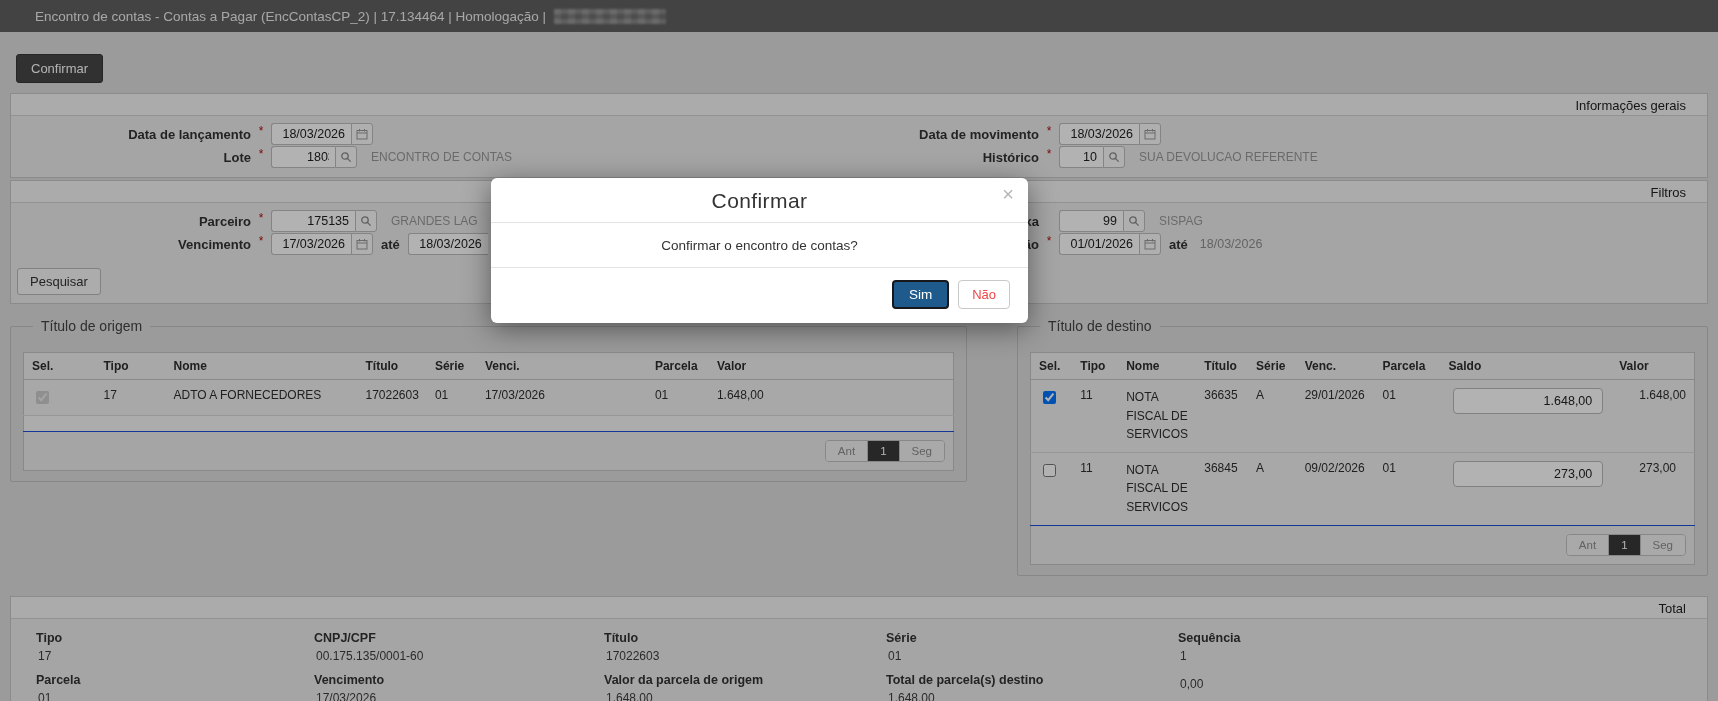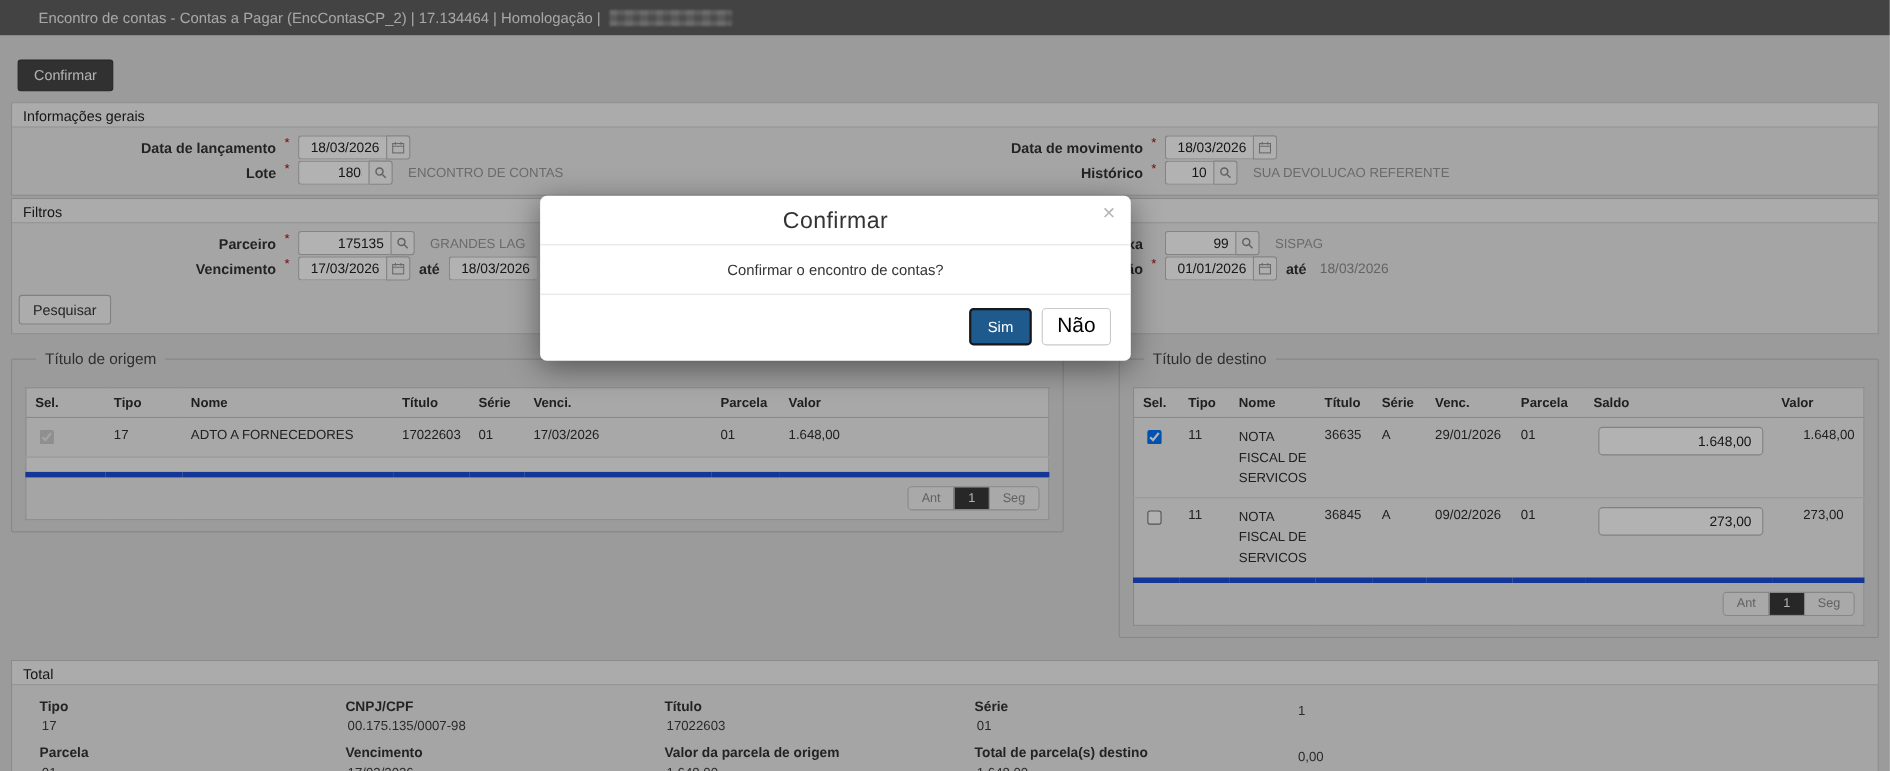--- a/index.html
+++ b/index.html
@@ -16,22 +16,22 @@
       repeating-linear-gradient(0deg, rgba(255,255,255,.10) 0 5px, rgba(0,0,0,.10) 5px 10px),
       repeating-linear-gradient(90deg, #8e8e8e 0 7px, #7a7a7a 7px 14px);
     filter:blur(1.1px); }
   
   .toolbar { padding:22px 0 10px 16px; }
   .btn-dark { background:#474747; color:#fff; border:1px solid #373737; border-radius:3px;
     padding:6px 14px; font-size:13px; cursor:pointer; }
   
   .panel { margin:0 10px; background:#ededed; border:1px solid #c7c7c7; }
   .panel + .panel { margin-top:2px; }
-  .panel-header { padding:4px 10px; height:22px; font-size:13px; color:#222; background:#f5f5f5;
-    border-bottom:1px solid #d2d2d2; }
+  .panel-header { padding:4px 21px; height:22px; font-size:13px; color:#222; background:#f5f5f5;
+    border-bottom:1px solid #d2d2d2;text-align:right; }
   .panel-body { padding:6px 0 8px; }
   .form-grid { display:grid; grid-template-columns:1fr 1fr; }
   .field-row { display:flex; align-items:center; height:22px; margin:1px 0; }
   .flabel { font-weight:bold; font-size:13px; color:#333; text-align:right; }
   .fl-left { width:240px;text-align:right; } .fl-right { width:180px; }
   .req-slot { width:20px; text-align:center; align-self:flex-start; line-height:14px; }
   .req { color:#b01212; font-size:12px; }
   .input-group { display:flex; height:22px; }
   .tinput { height:22px; border:1px solid #bdbdbd; border-right:none; border-radius:3px 0 0 3px;
     background:#fff; color:#222; font-size:12.5px; font-family:"Liberation Sans",sans-serif;
@@ -50,21 +50,21 @@
   fieldset { border:1px solid #c2c2c2; border-radius:2px; margin:0; padding:2px 12px 0; }
   fieldset legend { padding:0 8px; margin-left:10px; color:#444; font-size:14px; }
   .fs-origem { width:957px; } .fs-destino { flex:1; }
   table.grid { width:100%; border-collapse:collapse; margin:16px 0 10px; background:#f1f1f1;
     border:1px solid #c5c5c5; font-size:12px; color:#2e2e2e; }
   table.grid th { font-weight:bold; text-align:left; padding:6px 8px; border-bottom:1px solid #c5c5c5;
     background:#f1f1f1; white-space:nowrap; }
   table.grid td { padding:8px 8px 8px; vertical-align:top; }
   tr.data-row { border-bottom:1px solid #d9d9d9; }
   tr.empty-row td { height:16px; background:#f7f7f7; padding:0; }
-  .pager-row td { border-top:5px solid #1d4ed8; background:#ececec; padding:5px 14px; }
+  .pager-row td { border-top:1px solid #1d4ed8; background:#ececec; padding:5px 14px; }
   .pager { display:flex; justify-content:flex-end; }
   .pager-group { display:flex; border:1px solid #c2c2c2; border-radius:4px; overflow:hidden;
     font-size:11.5px; }
   .pager-group span { padding:4px 12px; color:#8d8d8d; background:#f2f2f2; cursor:pointer; }
   .pager-group span + span { border-left:1px solid #c2c2c2; }
   .pager-group .active { background:#383838; color:#fff; }
   .th-saldo { text-align:center; padding-right:14px !important; }
   .saldo-input { width:150px; height:26px; border:1px solid #b9b9b9; border-radius:4px;
     background:#fff; text-align:right; padding:0 10px; font-size:12.5px; color:#222;
     font-family:"Liberation Sans",sans-serif; }
@@ -83,22 +83,22 @@
   .modal-header { position:relative; padding:11px 0 9px; text-align:center;
     border-bottom:1px solid #e4e4e4; }
   .modal-title { font-size:21px; color:#333; font-weight:400; letter-spacing:.4px; }
   .modal-close { position:absolute; right:14px; top:4px; font-size:20px; color:#b5b5b5;
     cursor:pointer; line-height:1.2; }
   .modal-body { padding:15px 0 14px; text-align:center; font-size:13.5px; color:#333;
     border-bottom:1px solid #e4e4e4; }
   .modal-footer { padding:12px 18px 14px; display:flex; justify-content:flex-end; gap:9px; }
   .btn-yes { background:#1e5b8c; color:#fff; border:2px solid #17171c; border-radius:4px;
     padding:5px 15px; font-size:13.5px; cursor:pointer; }
-  .btn-no { background:#fff; color:#000000; border:1px solid #c9c9c9; border-radius:4px;
-    padding:5px 13px; font-size:19px; cursor:pointer; }
+  .btn-no { background:#fff; color:#ef4444; border:1px solid #c9c9c9; border-radius:4px;
+    padding:5px 13px; font-size:13px; cursor:pointer; }
   svg { display:block; }
 </style>
 </head>
 <body>
 
 <div class="page">
 
   <div class="titlebar">
     <span>Encontro de contas - Contas a Pagar (EncContasCP_2) | 17.134464 | Homologação |</span>
     <span class="redacted"></span>
@@ -398,31 +398,32 @@
 
   <div class="panel total-panel">
     <div class="panel-header">Total</div>
     <div class="total-grid">
       <div class="tcell">
         <div class="tlabel">Tipo</div>
         <div class="tvalue">17</div>
       </div>
       <div class="tcell">
         <div class="tlabel">CNPJ/CPF</div>
-        <div class="tvalue">00.175.135/0007-98</div>
+        <div class="tvalue">00.175.135/0001-60</div>
       </div>
       <div class="tcell">
         <div class="tlabel">Título</div>
         <div class="tvalue">17022603</div>
       </div>
       <div class="tcell">
         <div class="tlabel">Série</div>
         <div class="tvalue">01</div>
       </div>
       <div class="tcell">
+        <div class="tlabel">Sequência</div>
         <div class="tvalue">1</div>
       </div>
       <div class="tcell">
         <div class="tlabel">Parcela</div>
         <div class="tvalue">01</div>
       </div>
       <div class="tcell">
         <div class="tlabel">Vencimento</div>
         <div class="tvalue">17/03/2026</div>
       </div>

